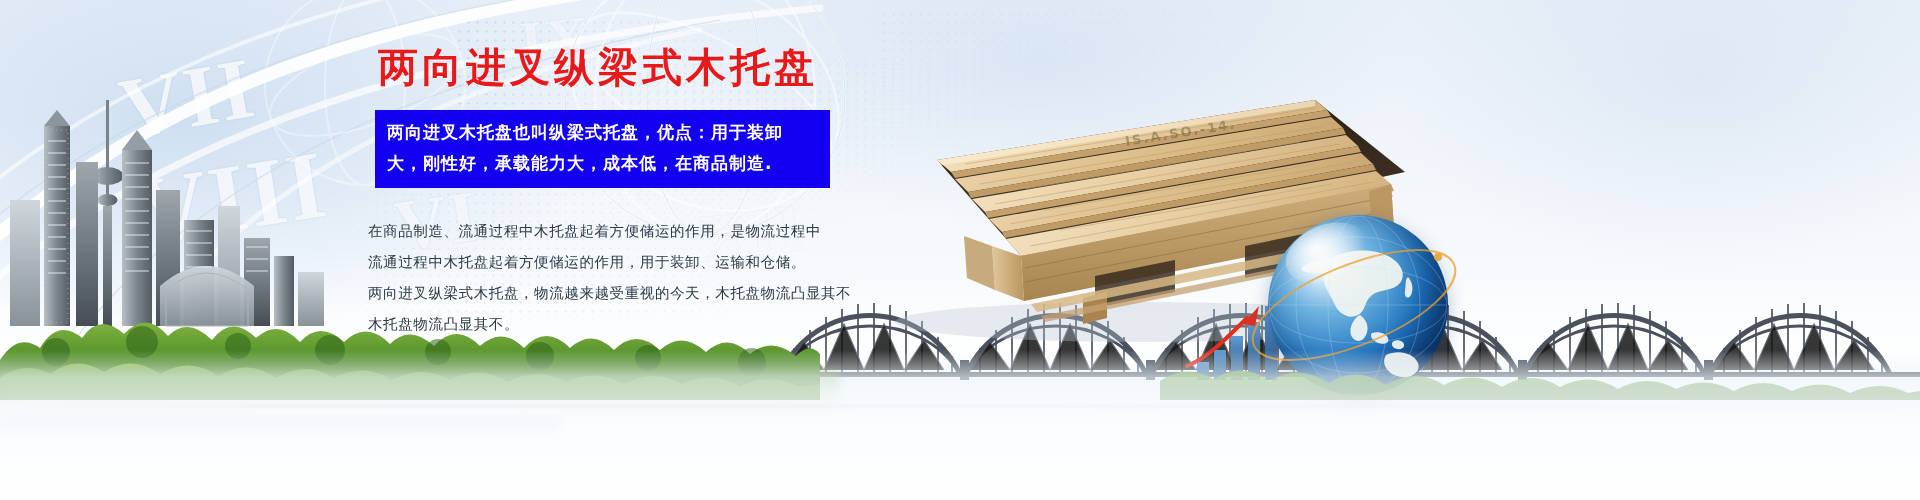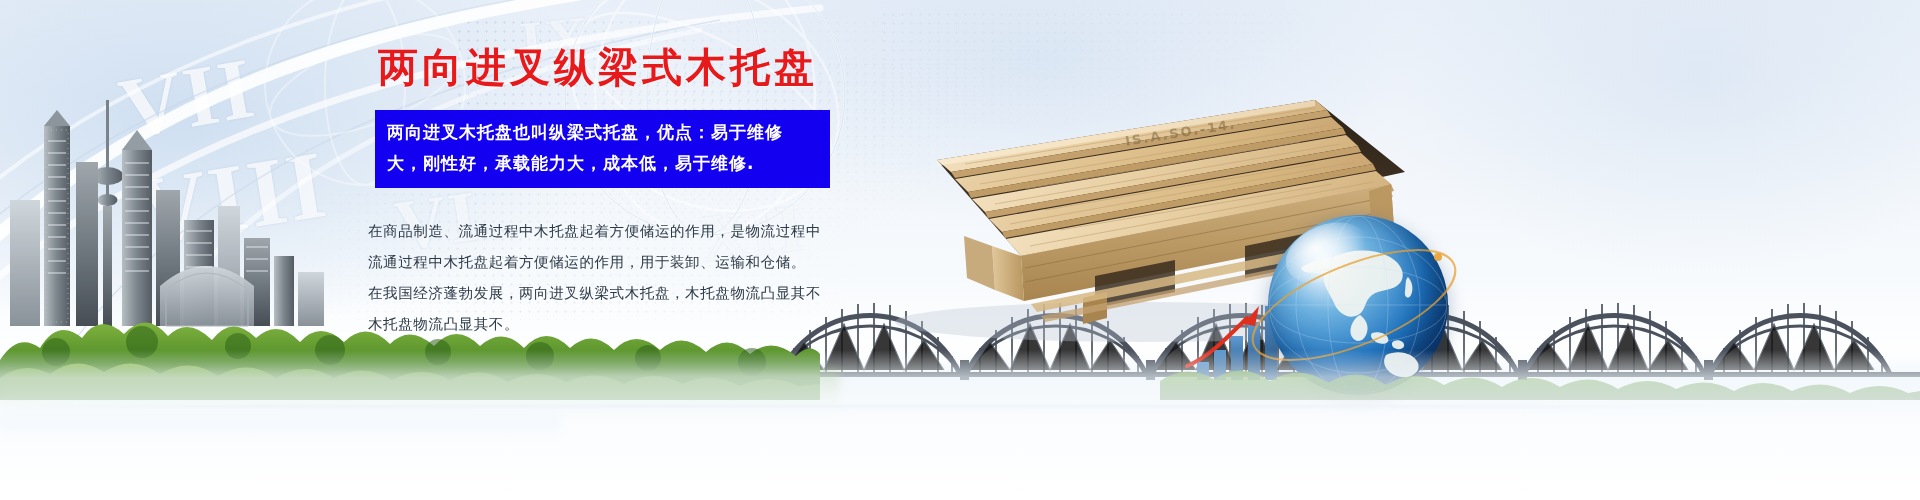--- a/index.html
+++ b/index.html
@@ -271,28 +271,28 @@
         <rect x="176" y="186" width="26" height="2"></rect>
       <rect x="236" y="166" width="22" height="2"></rect>
         <rect x="236" y="178" width="22" height="2"></rect>
       <rect x="236" y="190" width="22" height="2"></rect>
     </g>
   </svg>
 
   <div class="title">两向进叉纵梁式木托盘</div>
 
   <div class="bluebox">
-    <p>两向进叉木托盘也叫纵梁式托盘，优点：易于维修</p>
-    <p>大，刚性好，承载能力大，成本低，易于维修.</p>
+    <p>两向进叉木托盘也叫纵梁式托盘，优点：用于装卸</p>
+    <p>大，刚性好，承载能力大，成本低，在商品制造.</p>
   </div>
 
   <div class="body-copy">
     <p class="indent">在商品制造、流通过程中木托盘起着方便储运的作用，是物流过程中</p>
     <p>流通过程中木托盘起着方便储运的作用，用于装卸、运输和仓储。</p>
-    <p>在我国经济蓬勃发展，两向进叉纵梁式木托盘，木托盘物流凸显其不</p>
+    <p>两向进叉纵梁式木托盘，物流越来越受重视的今天，木托盘物流凸显其不</p>
     <p>木托盘物流凸显其不。</p>
   </div>
 
   <svg class="bridge" viewBox="0 0 1140 110" preserveAspectRatio="none">
     <defs>
       <g id="archunit">
         <path d="M0,92 C38,14 142,14 180,92" fill="none" stroke="#3c4450" stroke-width="5"></path>
         <path d="M0,92 C38,28 142,28 180,92" fill="none" stroke="#3c4450" stroke-width="3"></path>
         <g stroke="#3c4450" stroke-width="1.7">
           <line x1="14" y1="66" x2="14" y2="92"></line>

